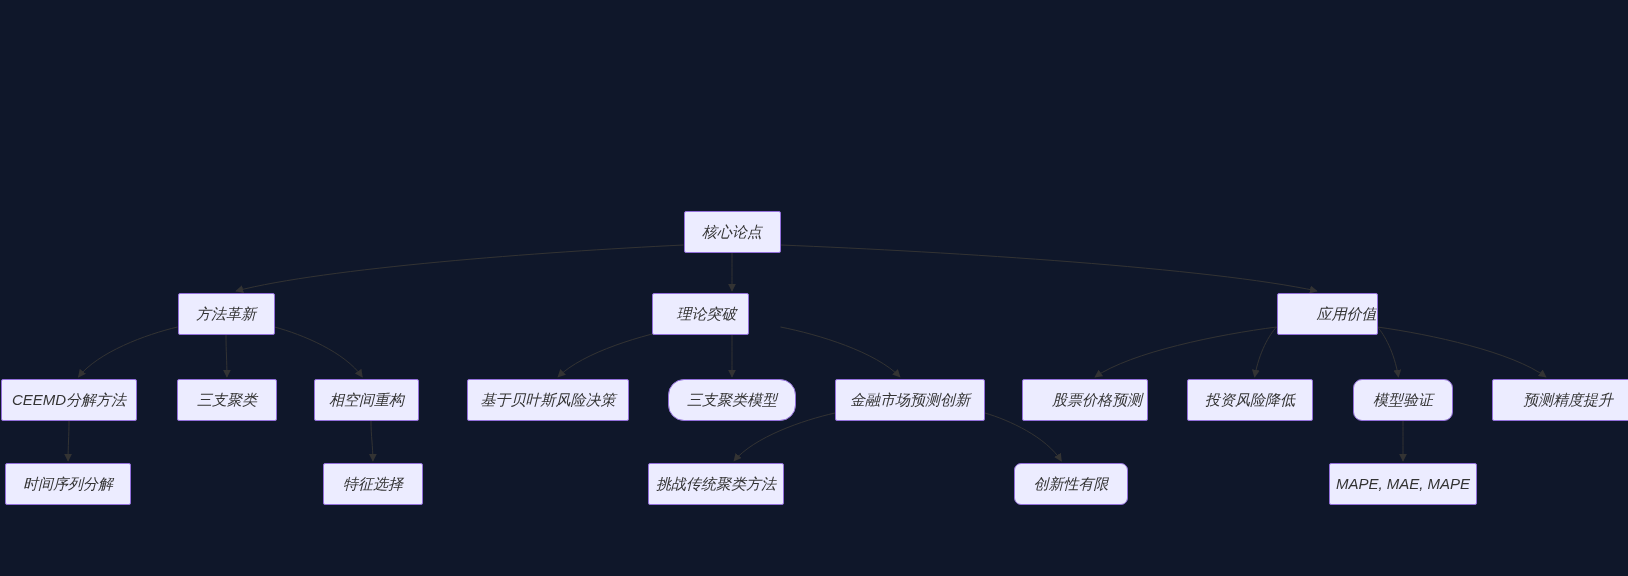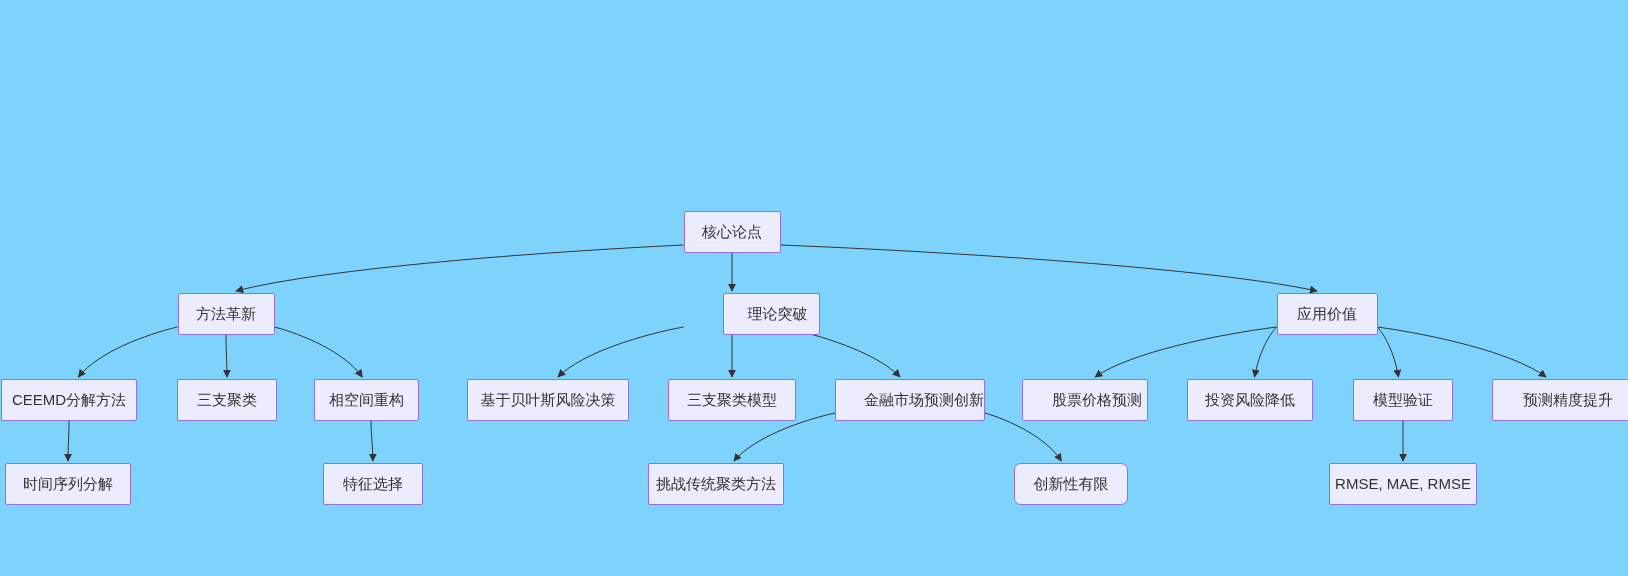--- a/index.html
+++ b/index.html
@@ -5,21 +5,22 @@
   html, body { margin: 0; padding: 0; }
   body {
     width: 1628px; height: 576px;
     background: #ffffff;
     font-family: "Liberation Sans", "DejaVu Sans", sans-serif;
     overflow: hidden;
   }
   .canvas {
     position: relative;
     width: 1628px; height: 576px;
-    background: #7dd3fc;
+    background: #0f172a;
+    font-style: italic;
   }
   #edge-layer {
     position: absolute; left: 0; top: 0;
     width: 1628px; height: 576px;
   }
   .edge {
     fill: none;
     stroke: #333333;
     stroke-width: 1px;
   }
@@ -65,31 +66,31 @@
         <path class="edge" d="M69,421 C69,437 68.06,445 68.06,461" marker-end="url(#arrowhead)"></path>
         <path class="edge" d="M371,421 C371,437 372.88,445 372.88,461" marker-end="url(#arrowhead)"></path>
         <path class="edge" d="M835,413 C802.7,420.2 754.2,437.0 734,461" marker-end="url(#arrowhead)"></path>
         <path class="edge" d="M985,413 C1009.4,420.2 1046.1,437.0 1061.34,461" marker-end="url(#arrowhead)"></path>
         <path class="edge" d="M1403,421 C1403,437 1403,445 1403,461" marker-end="url(#arrowhead)"></path>
       </g>
   </svg>
   <div id="nodes">
       <div class="node" style="left: 683.5px; top: 211px; width: 97px;">核心论点</div>
       <div class="node" style="left: 177.5px; top: 293px; width: 97px; text-align: center;">方法革新</div>
-      <div class="node" style="left: 723px; top: 293px; width: 97px; padding-left: 12px;">理论突破</div>
-      <div class="node" style="left: 1276.5px; top: 293px; width: 101px;">应用价值</div>
+      <div class="node" style="left: 652px; top: 293px; width: 97px; padding-left: 12px;">理论突破</div>
+      <div class="node" style="left: 1276.5px; top: 293px; width: 101px; text-align: right;">应用价值</div>
       <div class="node" style="left: 1px; top: 379px; width: 136px;">CEEMD分解方法</div>
       <div class="node" style="left: 177px; top: 379px; width: 100px;">三支聚类</div>
       <div class="node" style="left: 314px; top: 379px; width: 105px;">相空间重构</div>
       <div class="node" style="left: 467px; top: 379px; width: 162px;">基于贝叶斯风险决策</div>
-      <div class="node" style="left: 668px; top: 379px; width: 128px;">三支聚类模型</div>
-      <div class="node" style="left: 835px; top: 379px; width: 150px; text-align: right;">金融市场预测创新</div>
+      <div class="node" style="left: 668px; top: 379px; width: 128px; border-radius: 16px;">三支聚类模型</div>
+      <div class="node" style="left: 835px; top: 379px; width: 150px;">金融市场预测创新</div>
       <div class="node" style="left: 1022px; top: 379px; width: 126px; padding-left: 24px;">股票价格预测</div>
       <div class="node" style="left: 1187px; top: 379px; width: 126px;">投资风险降低</div>
-      <div class="node" style="left: 1353px; top: 379px; width: 100px;">模型验证</div>
+      <div class="node" style="left: 1353px; top: 379px; width: 100px; border-radius: 9px;">模型验证</div>
       <div class="node" style="left: 1492px; top: 379px; width: 152px;">预测精度提升</div>
       <div class="node" style="left: 5px; top: 463px; width: 126px;">时间序列分解</div>
       <div class="node" style="left: 323px; top: 463px; width: 100px;">特征选择</div>
       <div class="node" style="left: 648px; top: 463px; width: 136px;">挑战传统聚类方法</div>
       <div class="node" style="left: 1014px; top: 463px; width: 114px; border-radius: 7px;">创新性有限</div>
-      <div class="node" style="left: 1329px; top: 463px; width: 148px;">RMSE, MAE, RMSE</div>
+      <div class="node" style="left: 1329px; top: 463px; width: 148px;">MAPE, MAE, MAPE</div>
     </div>
 </div>
 
 </body></html>

